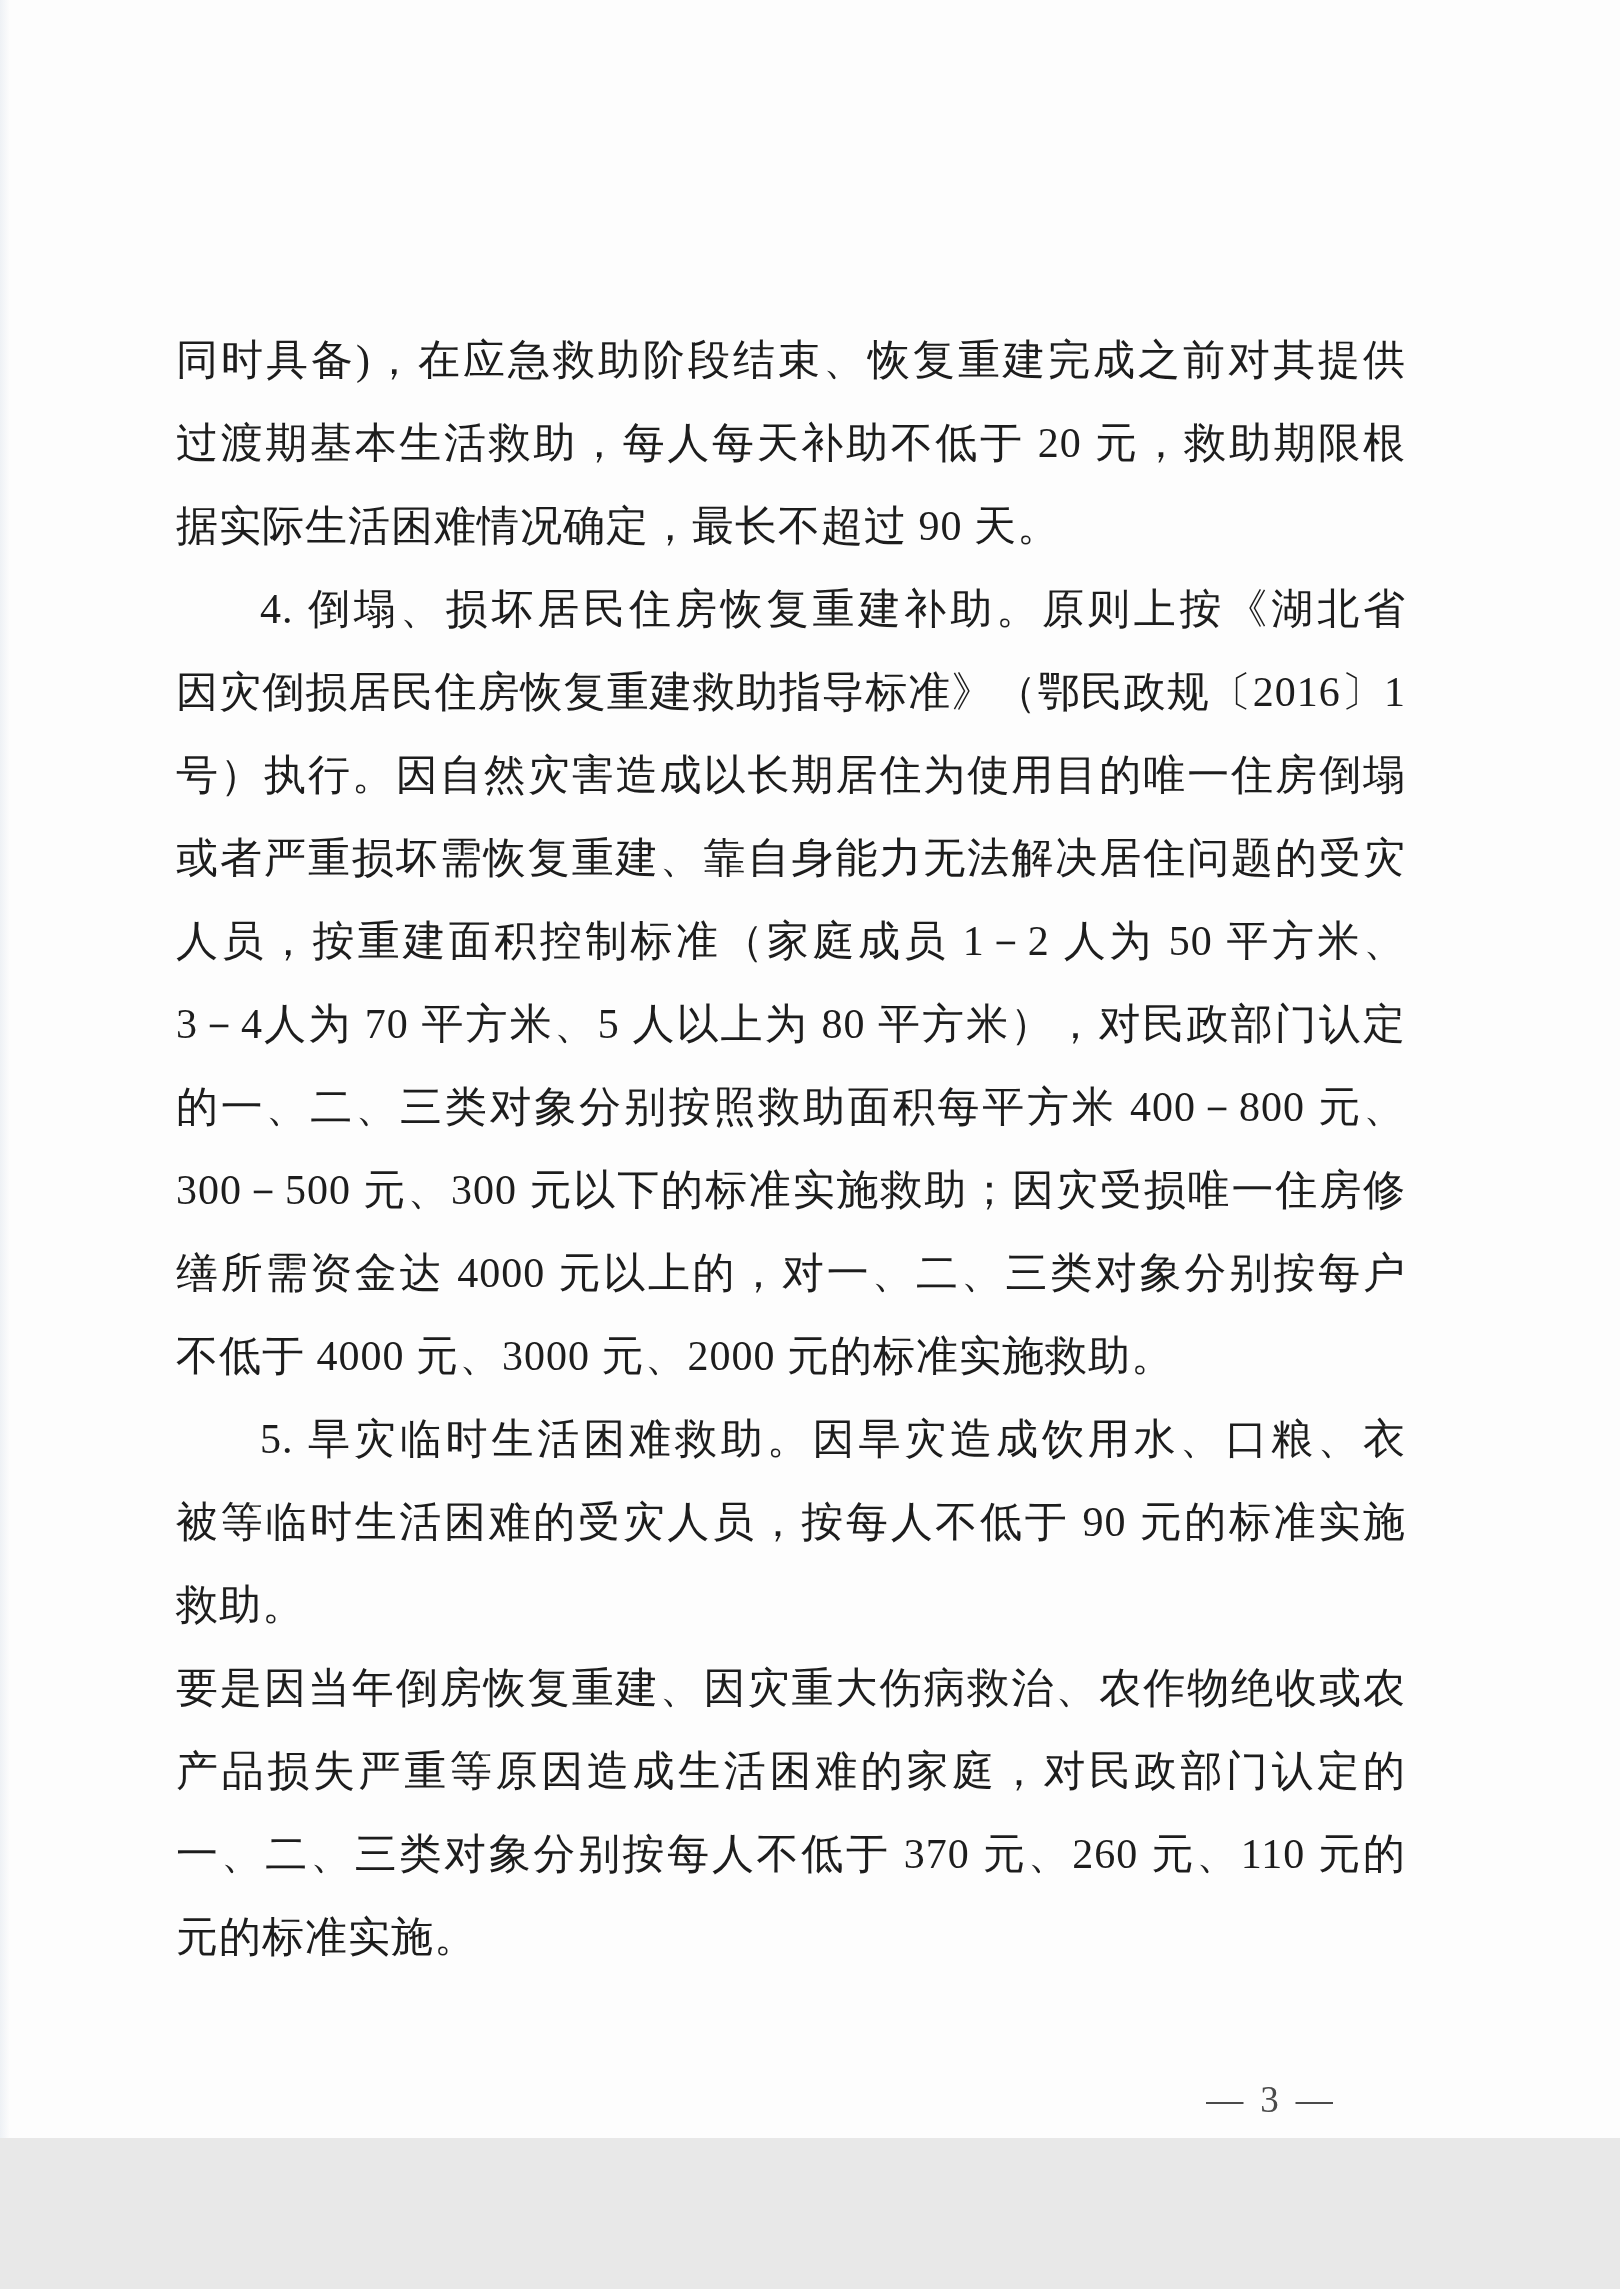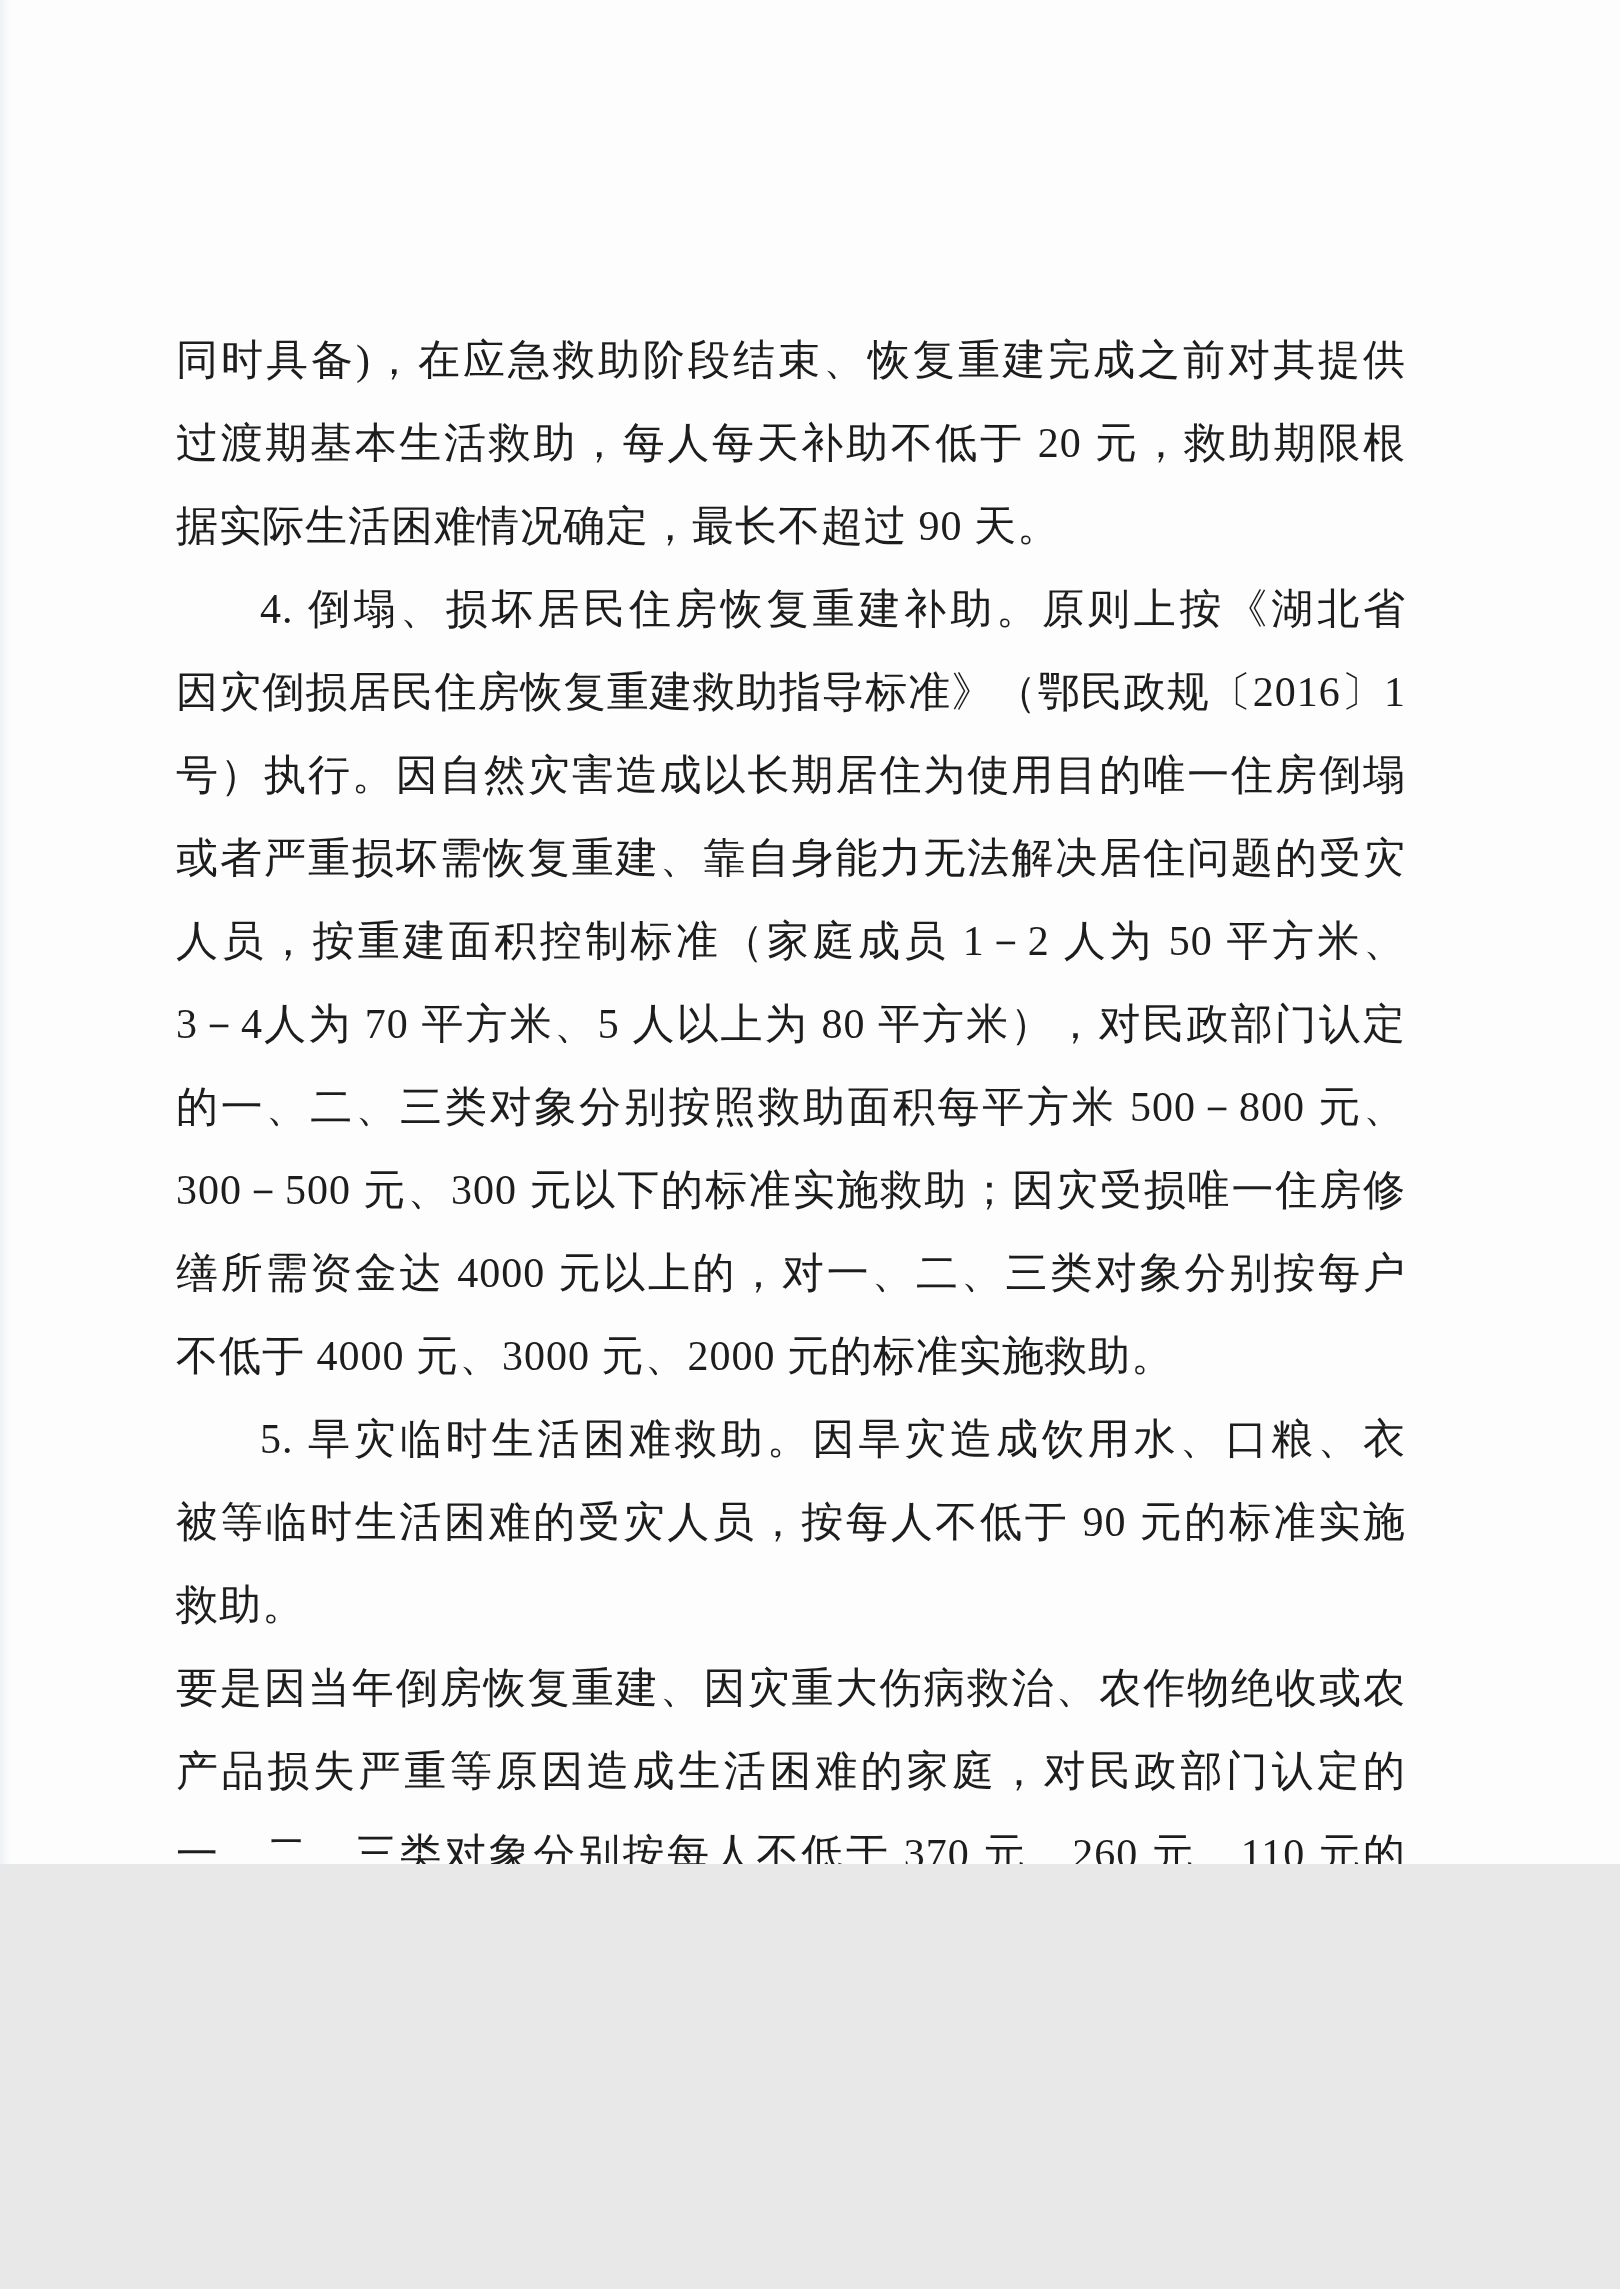--- a/index.html
+++ b/index.html
@@ -3,21 +3,21 @@
 <meta charset="utf-8">
 <style>
   html, body {
     margin: 0;
     padding: 0;
     background: #e8e8e8;
   }
   .page {
     position: relative;
     width: 1620px;
-    height: 1864px;
+    height: 2138px;
     margin: 0 auto;
     background: #fdfdfd;
     overflow: hidden;
     font-family: "Liberation Serif", "DejaVu Serif", serif;
   }
   
   .page::before {
     content: "";
     position: absolute;
     left: 0; top: 0; bottom: 0;
@@ -70,21 +70,21 @@
   <div class="text-block">
     <div class="line just">同时具备)，在应急救助阶段结束、恢复重建完成之前对其提供</div>
     <div class="line just">过渡期基本生活救助，每人每天补助不低于 20 元，救助期限根</div>
     <div class="line end">据实际生活困难情况确定，最长不超过 90 天。</div>
     <div class="line just indent">4. 倒塌、损坏居民住房恢复重建补助。原则上按《湖北省</div>
     <div class="line just">因灾倒损居民住房恢复重建救助指导标准》（鄂民政规〔2016〕1</div>
     <div class="line just">号）执行。因自然灾害造成以长期居住为使用目的唯一住房倒塌</div>
     <div class="line just">或者严重损坏需恢复重建、靠自身能力无法解决居住问题的受灾</div>
     <div class="line just">人员，按重建面积控制标准（家庭成员 1－2 人为 50 平方米、</div>
     <div class="line just">3－4人为 70 平方米、5 人以上为 80 平方米），对民政部门认定</div>
-    <div class="line just">的一、二、三类对象分别按照救助面积每平方米 500－800 元、</div>
+    <div class="line just">的一、二、三类对象分别按照救助面积每平方米 400－800 元、</div>
     <div class="line just">300－500 元、300 元以下的标准实施救助；因灾受损唯一住房修</div>
     <div class="line just">缮所需资金达 4000 元以上的，对一、二、三类对象分别按每户</div>
     <div class="line end">不低于 4000 元、3000 元、2000 元的标准实施救助。</div>
     <div class="line just indent">5. 旱灾临时生活困难救助。因旱灾造成饮用水、口粮、衣</div>
     <div class="line just">被等临时生活困难的受灾人员，按每人不低于 90 元的标准实施</div>
     <div class="line end">救助。</div>
     <div class="line just">要是因当年倒房恢复重建、因灾重大伤病救治、农作物绝收或农</div>
     <div class="line just">产品损失严重等原因造成生活困难的家庭，对民政部门认定的</div>
     <div class="line just">一、二、三类对象分别按每人不低于 370 元、260 元、110 元的</div>
     <div class="line end">元的标准实施。</div>

